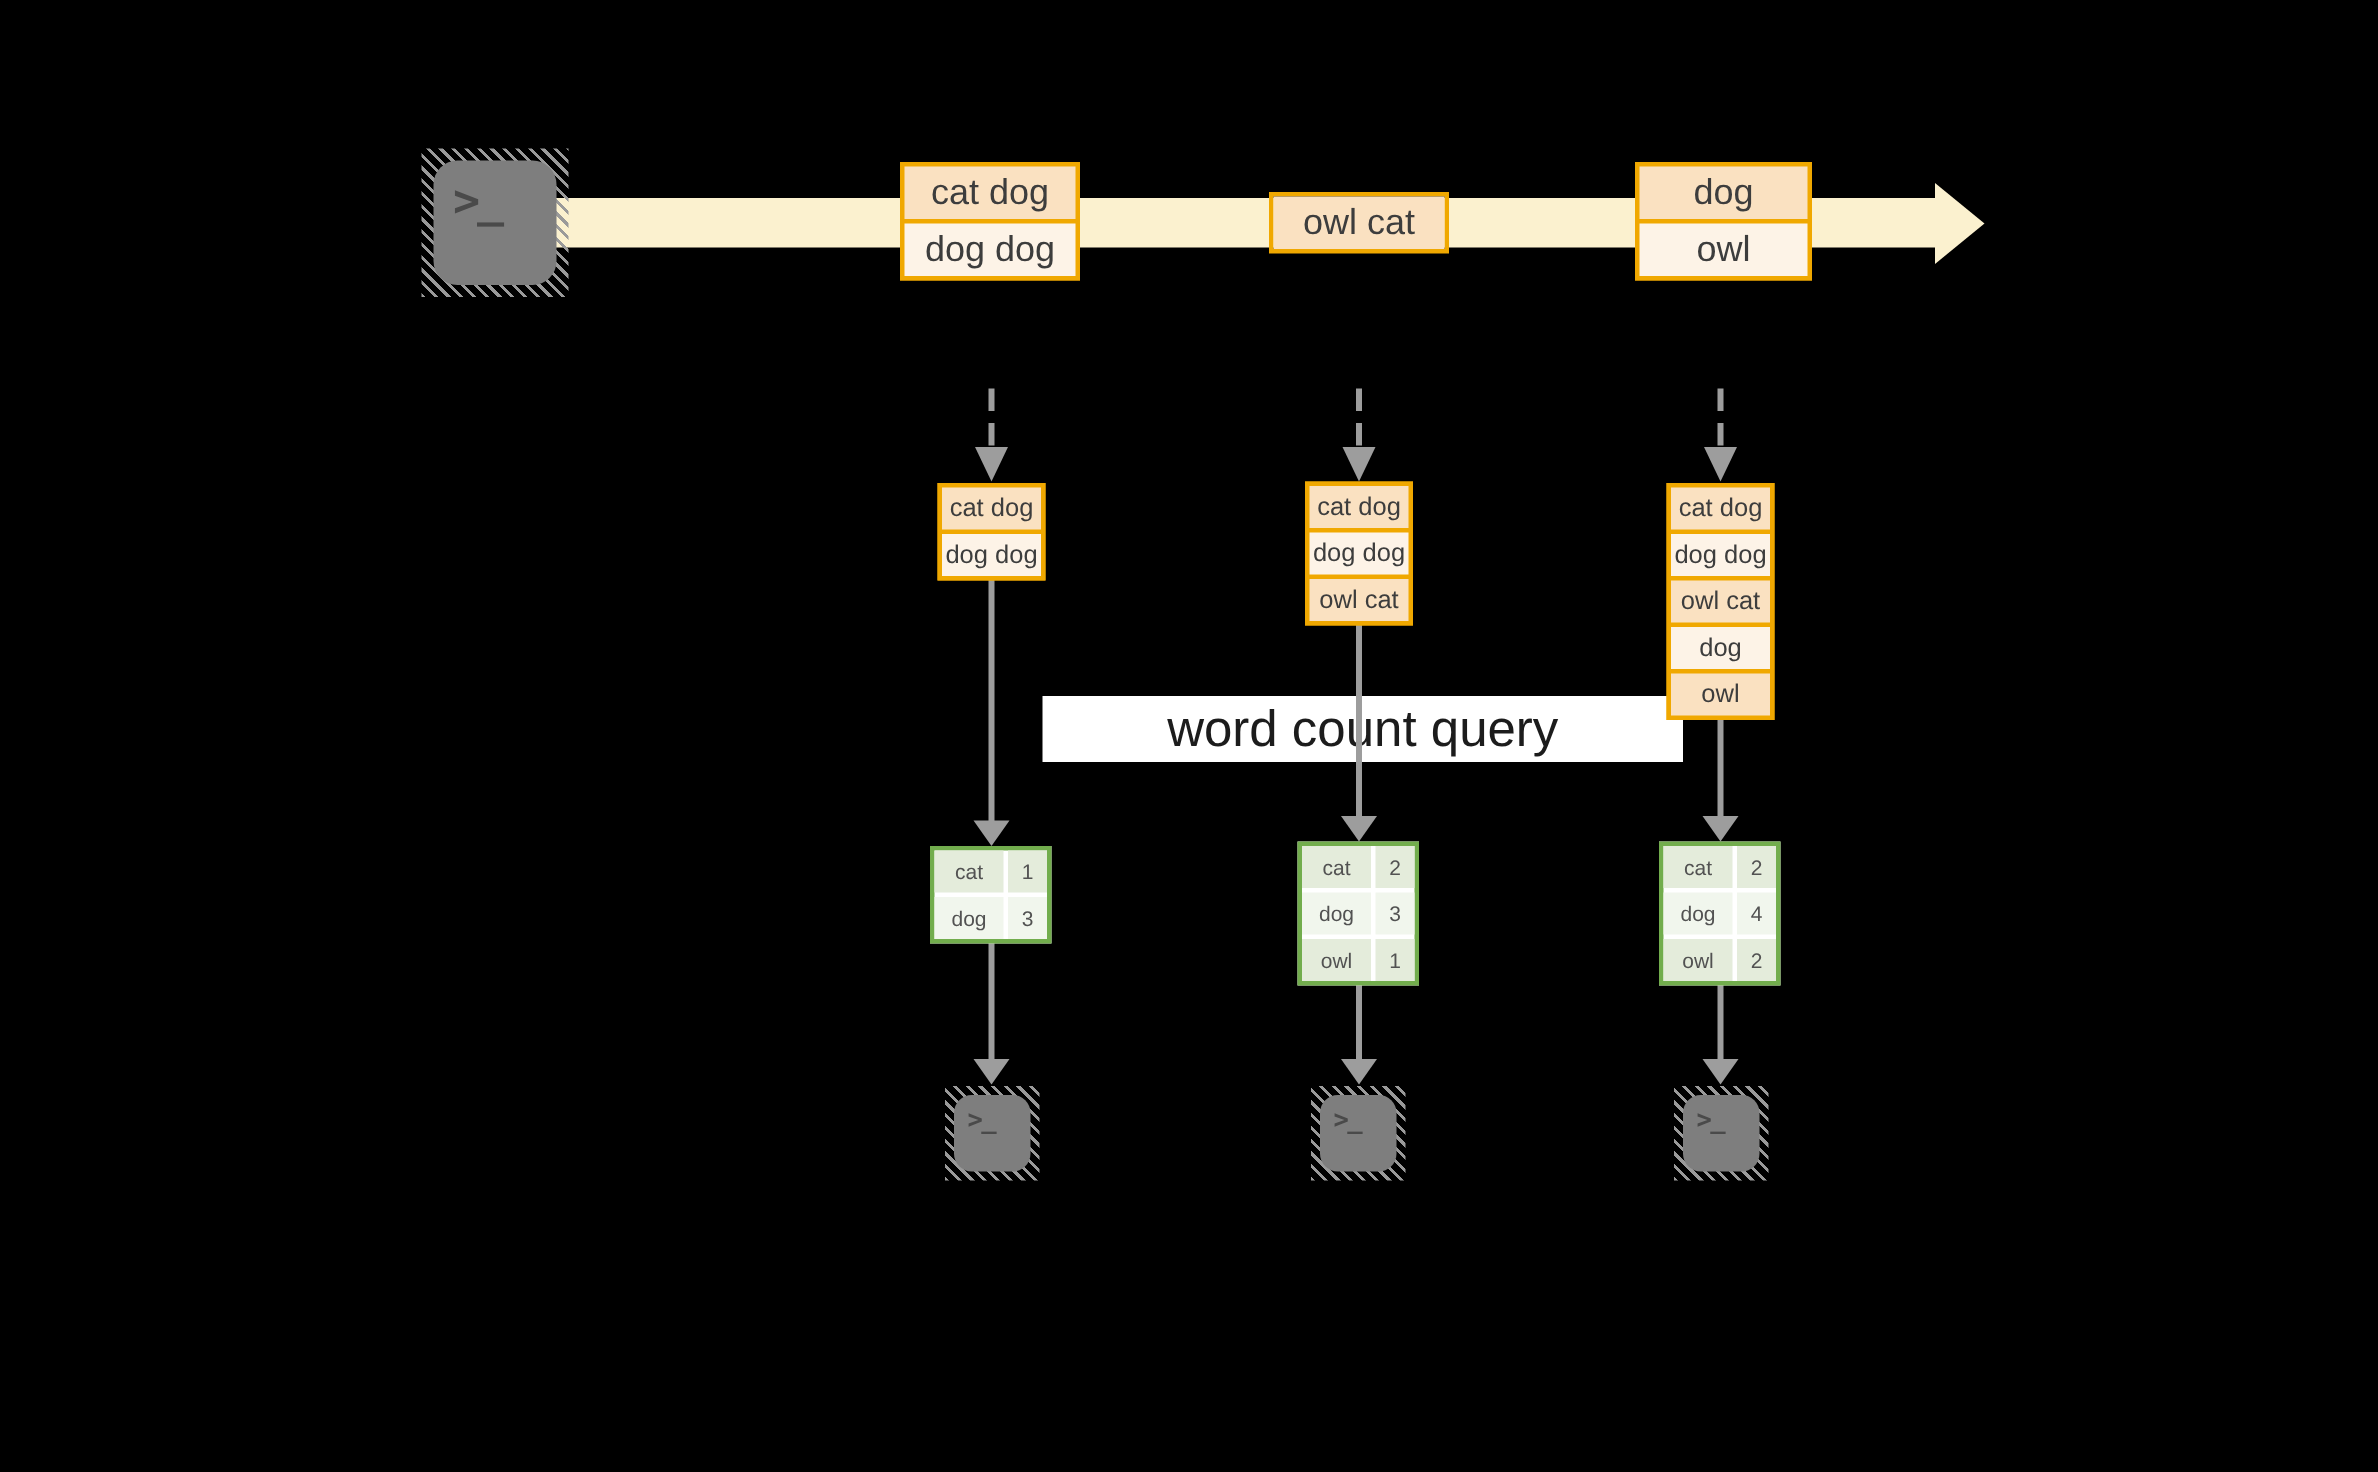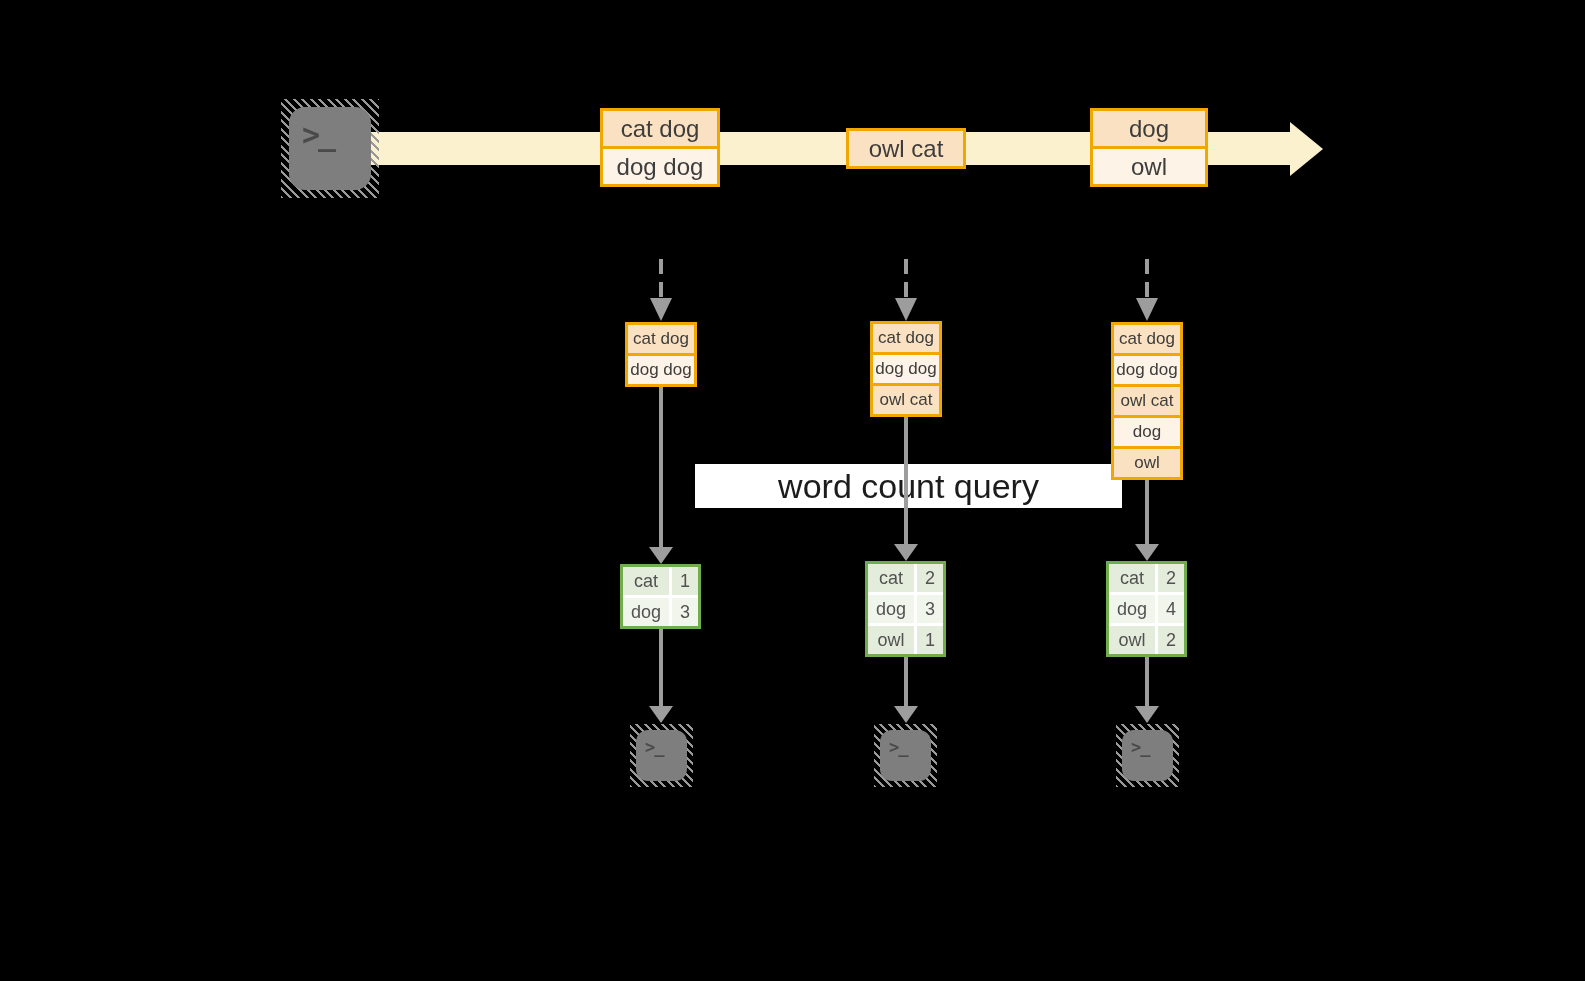--- a/index.html
+++ b/index.html
@@ -53,21 +53,21 @@
     color:#1c1c1c;font-size:34px;line-height:44px;text-align:center;font-weight:400;
   }
 
   
   .gtable{
     position:absolute;border:3px solid #72ad4d;box-sizing:border-box;background:#ffffff;
     display:grid;grid-template-columns:46px 26px;gap:3px;
   }
   .gcell{
     height:28px;display:flex;align-items:center;justify-content:center;
-    font-size:18px;color:#525252;
+    font-size:14px;color:#525252;
   }
   .gcell.dark{background:#e4ecdb;}
   .gcell.light{background:#f1f6ed;}
   #table-1{left:620px;top:564px;}
   #table-2{left:865px;top:561px;}
   #table-3{left:1106px;top:561px;}
 </style>
 </head>
 <body>
 

